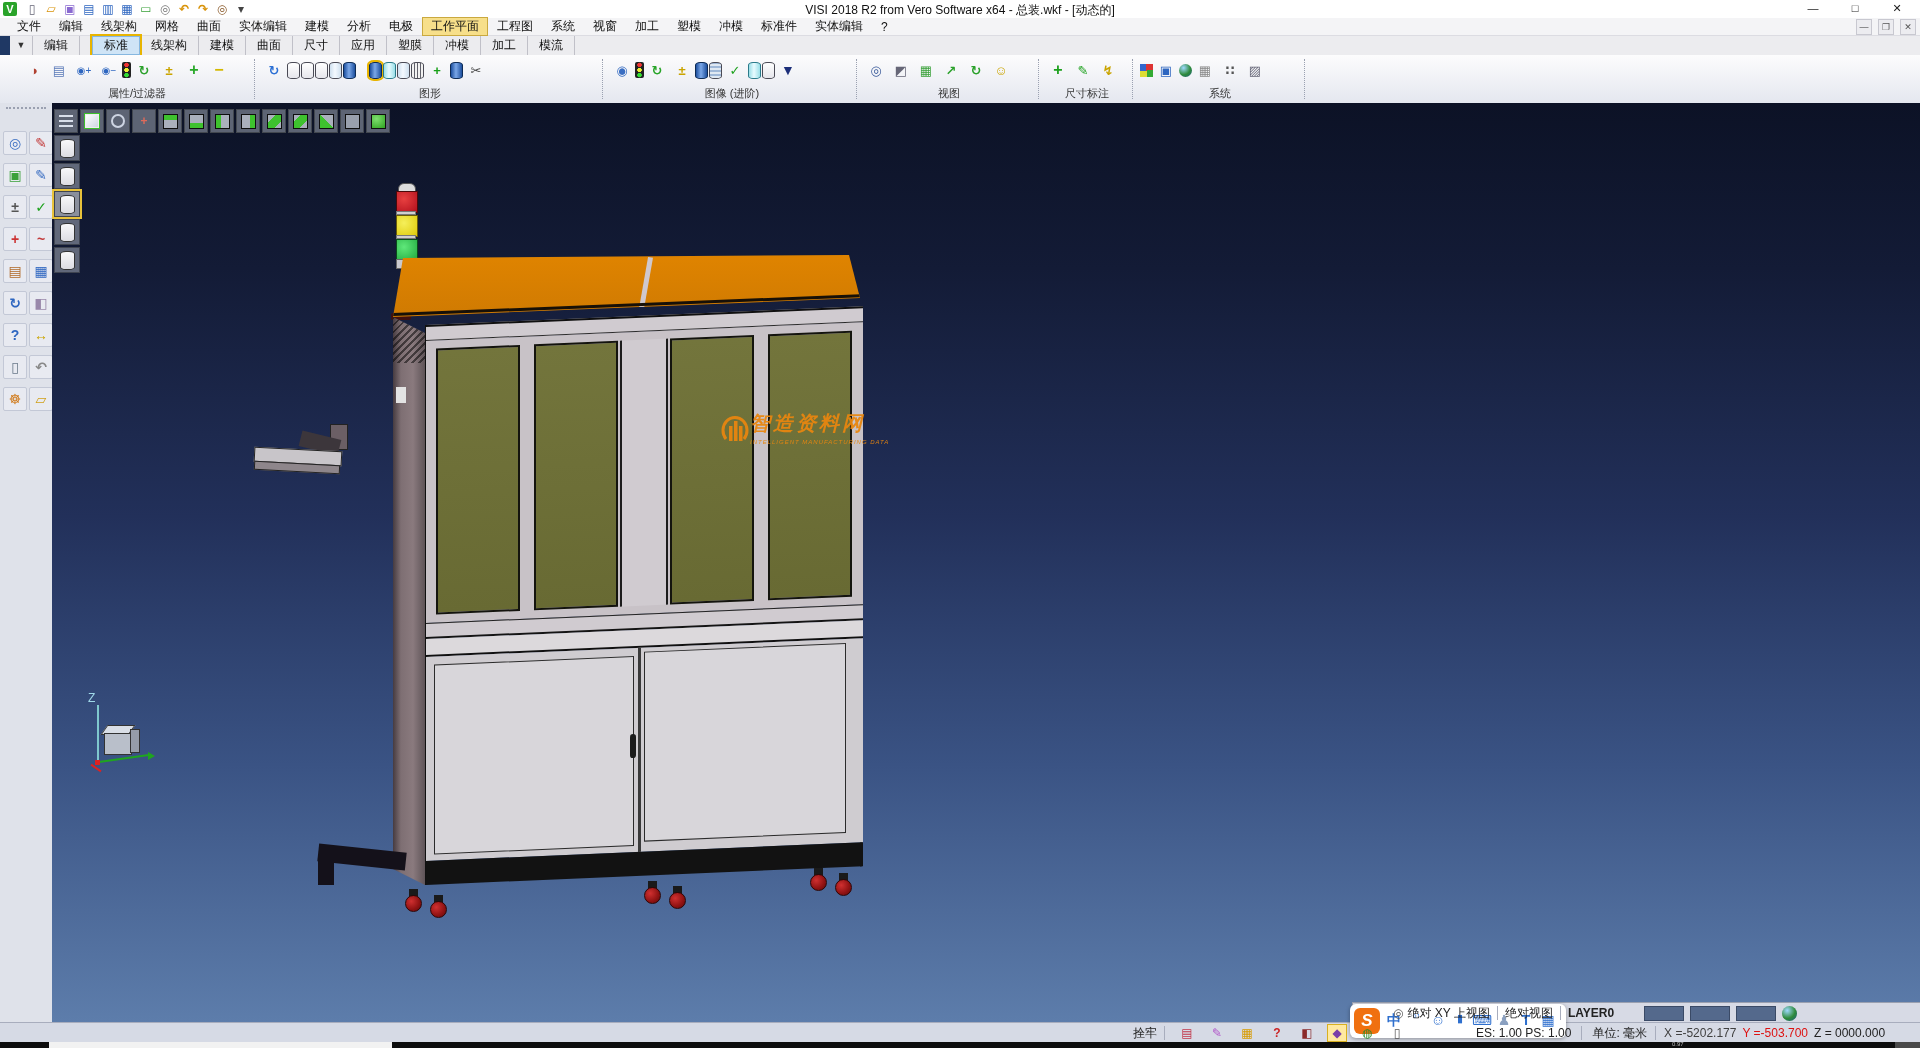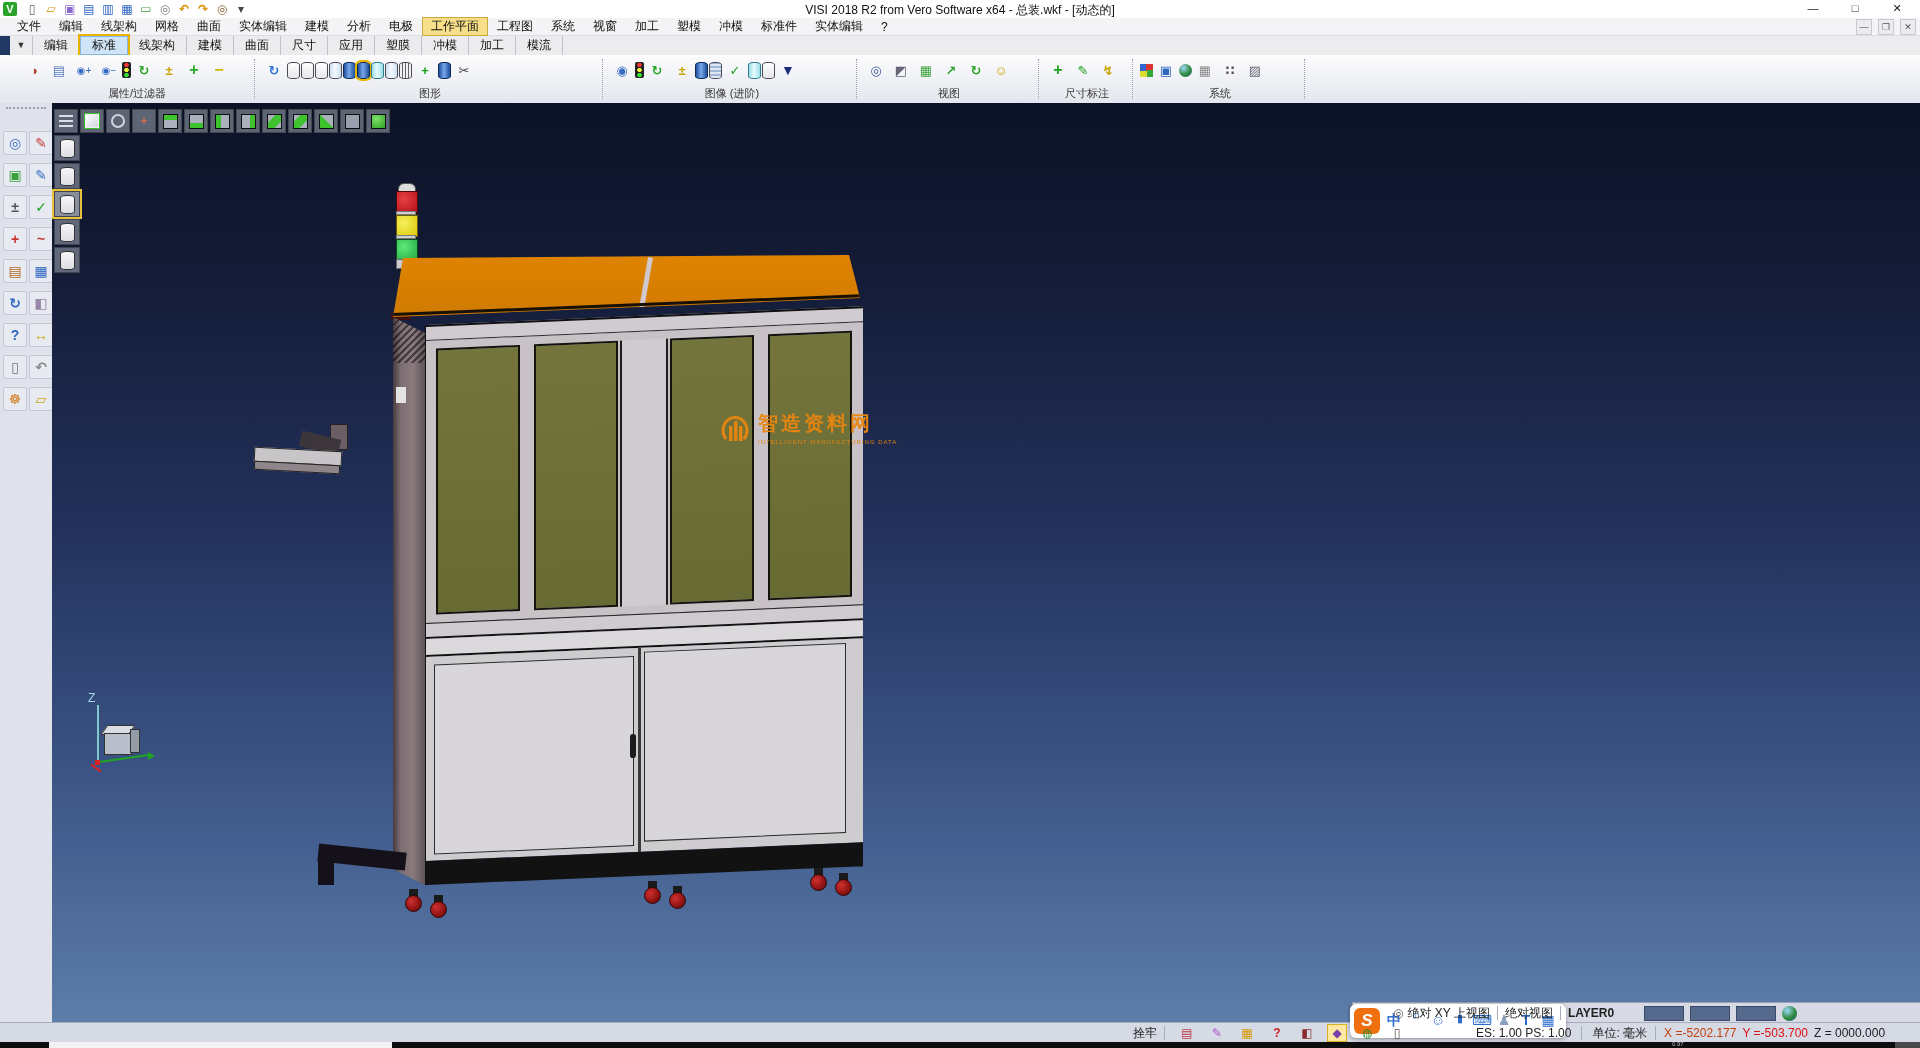--- a/index.html
+++ b/index.html
@@ -31,21 +31,21 @@
   .ricons{position:absolute;left:0;top:2px;display:flex;gap:1px;align-items:center;}
   .ricon{width:24px;height:26px;display:flex;align-items:center;justify-content:center;font-size:13px;}
   .rlabel{position:absolute;left:0;right:0;bottom:2px;text-align:center;font-size:11px;color:#333;white-space:nowrap;}
   .rsep{position:absolute;top:4px;width:1px;height:40px;border-left:1px dotted #9aa0b0;}
   .cyl{width:11px;height:15px;border:1px solid #4a4a55;border-radius:5px/3px;background:linear-gradient(180deg,#ffffff,#e6e6ec);}
   .cyl-blue{background:linear-gradient(90deg,#1d4f9e,#7aa7e8 45%,#1d4f9e);border-color:#0d2b55;}
   .cyl-cyan{background:linear-gradient(90deg,#9adfe8,#e8fbff 45%,#9adfe8);border-color:#2a7a8a;}
   .cyl-light{background:linear-gradient(90deg,#cfe0ef,#f4f9ff 45%,#cfe0ef);}
   .cyl-hatch{background:repeating-linear-gradient(90deg,#f2f2f2 0 2px,#61616b 2px 3px);}
   .cyl-striped{background:repeating-linear-gradient(0deg,#dfe8f2 0 2px,#9fb8d8 2px 4px);}
-  .sel{outline:2px solid #e8b400;background-color:#ffe9a0;}
+  .sel{outline:2px solid #e8b400;background-color:#ffe9a0;margin-left:12px;}
   .traffic{width:9px;height:16px;border-radius:2px;background-color:#222;
     background-image:radial-gradient(circle at 50% 18%,#e33 2px,transparent 2.5px),
                      radial-gradient(circle at 50% 50%,#ee3 2px,transparent 2.5px),
                      radial-gradient(circle at 50% 82%,#3d3 2px,transparent 2.5px);}
   .quad{width:13px;height:13px;background:conic-gradient(#d33 0 25%,#3a3 25% 50%,#dd3 50% 75%,#36c 75%);}
   .globe{width:13px;height:13px;border-radius:50%;background:radial-gradient(circle at 35% 30%,#9fd9ff,#2e8a3a 55%,#1c5a8a);}
   
   #leftbar{position:absolute;left:0;top:103px;width:52px;height:919px;background:#dfe2ea;border-right:1px solid #aab0c0;}
   #leftgrip{position:absolute;left:6px;top:4px;width:40px;height:3px;border-top:2px dotted #9aa0b0;}
   #lefticons{position:absolute;left:3px;top:28px;display:grid;grid-template-columns:22px 22px;gap:8px 4px;}
@@ -82,21 +82,21 @@
     clip-path:polygon(0 0,32px 16px,32px 568px,0 552px);}
   #front{left:373px;top:222px;width:437px;height:560px;transform:skewY(-2.45deg);transform-origin:top left;
     border-left:1px solid #101010;border-right:2px solid #1a1a1a;box-sizing:border-box;}
   .rail{position:absolute;left:0;width:437px;background:#d0cbd0;}
   .panel{position:absolute;width:84px;height:266px;background:linear-gradient(180deg,#73753c,#686a33);border:2px solid #14140e;box-sizing:border-box;}
   .door{position:absolute;background:#d8d6da;border:1px solid #2b2b2b;box-sizing:border-box;}
   .wheel{position:absolute;width:15px;height:15px;border-radius:50%;border:1px solid #2e0606;
     background:radial-gradient(circle at 35% 35%,#d03030,#8f1212 60%,#5c0b0b);}
   .mount{position:absolute;width:9px;height:10px;background:#1a1a1a;}
   
-  #watermark{position:absolute;left:668px;top:304px;display:flex;gap:8px;align-items:center;opacity:.95;}
+  #watermark{position:absolute;left:668px;top:304px;display:flex;align-items:center;opacity:.95;font-style:italic;}
   #wmtext1{font-size:20px;font-weight:bold;color:#e8860f;letter-spacing:3px;white-space:nowrap;}
   #wmtext2{font-size:6px;color:#e8860f;letter-spacing:1px;white-space:nowrap;margin-top:2px;}
   
   #triad{position:absolute;left:36px;top:588px;width:130px;height:110px;}
   
   #statustop{position:absolute;left:1352px;top:1002px;width:568px;height:20px;background:#d7dae5;border-top:1px solid #9aa0b0;border-left:1px solid #9aa0b0;}
   #statustopcells{position:relative;z-index:8;display:flex;align-items:center;height:20px;font-size:12px;color:#222;}
   .ssep{width:1px;height:14px;background:#a8adbd;margin:0 7px;}
   .bluebox{width:38px;height:13px;background:#54698c;border:1px solid #3a4a66;margin-right:6px;}
   #statusbottom{position:absolute;left:0;top:1022px;width:1920px;height:20px;background:#d6dae5;border-top:1px solid #a8adbd;font-size:12px;color:#222;}
@@ -489,21 +489,21 @@
         <span class="sic" style="color: rgb(204, 34, 34); font-weight: bold;">?</span>
         <span class="sic" style="color: rgb(138, 42, 42);">◧</span>
         <span class="sic selbg" style="color: rgb(122, 63, 168);">◆</span>
         <span class="sic" style="color: rgb(42, 138, 42);">◍</span>
         <span class="sic" style="color: rgb(85, 85, 85);">▯</span>
       </span>
     <span style="margin-left:64px">ES: 1.00 PS: 1.00</span>
     <span class="ssep" style="margin:0 10px"></span>
     <span>单位: 毫米</span>
     <span class="ssep" style="margin:0 8px"></span>
-    <span style="color:#c2410c">X =-5202.177</span>
+    <span style="color:#404040">X =-5202.177</span>
     <span style="width:6px"></span>
     <span style="color:#dd1111">Y =-503.700</span>
     <span style="width:6px"></span>
     <span style="color:#222">Z = 0000.000</span>
   </div>
 </div>
 
 <div id="ime">
   <span id="imelogo">S</span>
   <span style="display:flex;gap:2px;">

